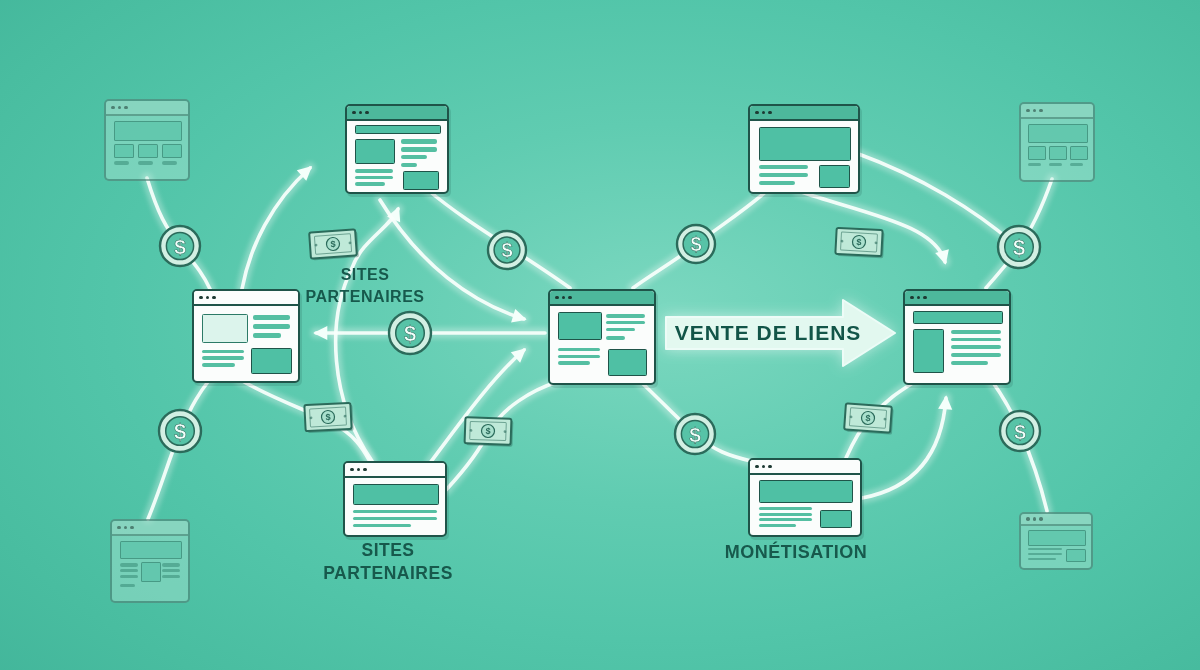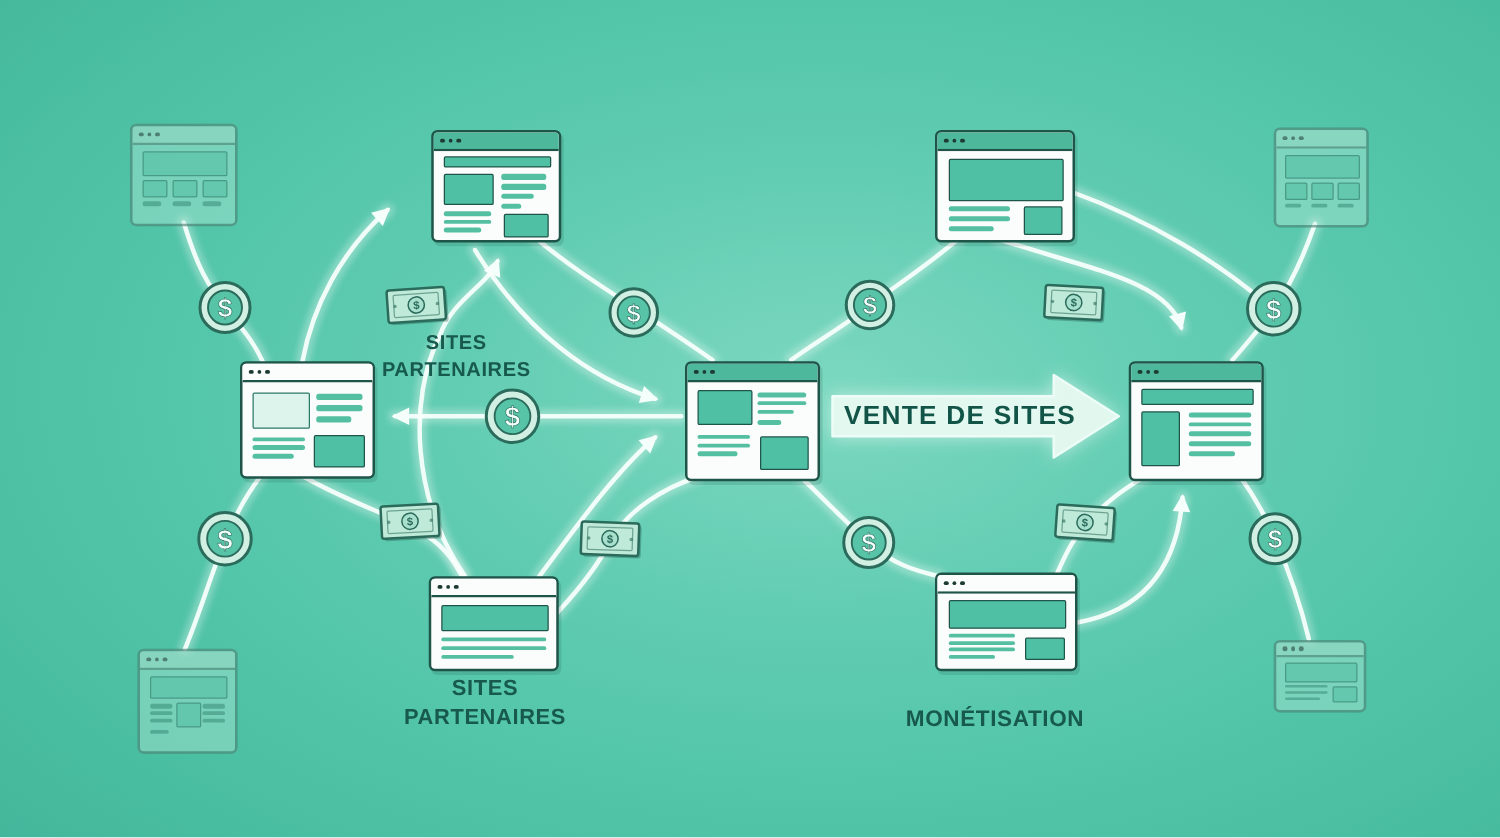--- a/index.html
+++ b/index.html
@@ -36,21 +36,21 @@
   .el-line{background:#55bfa2;border-radius:2px;}
   .faded .el-fill{background:rgba(95,198,172,0.85);border-color:rgba(31,84,73,0.4);}
   .faded .el-line{background:rgba(42,125,105,0.45);}
   
   .label{position:absolute;z-index:3;transform:translate(-50%,-50%);white-space:pre-line;
     text-align:center;color:#17594c;font-weight:700;letter-spacing:0.5px;}
   .lbl-sites-top{left:365px;top:286px;font-size:16px;line-height:22px;}
   .lbl-reseau{left:600px;top:425px;font-size:20px;line-height:24px;color:#0e5044;}
   .lbl-vente{left:768px;top:333px;font-size:21px;letter-spacing:1px;color:#125548;}
   .lbl-sites-bottom{left:388px;top:562px;font-size:17.5px;line-height:23px;}
-  .lbl-monetisation{left:796px;top:552px;font-size:18px;margin-top:23px;}
+  .lbl-monetisation{left:796px;top:552px;font-size:18px;}
 </style>
 </head>
 <body>
 
 <div id="stage">
 
   <svg id="net" width="1200" height="670" viewBox="0 0 1200 670">
     <defs>
       <marker id="arrow" viewBox="0 0 12 12" refX="9" refY="6" markerWidth="17" markerHeight="17" orient="auto" markerUnits="userSpaceOnUse">
         <path d="M1,1 L11,6 L1,11 Z" fill="#f4fffb"></path>
@@ -364,17 +364,17 @@
           <div class="el el-line" style="left: 10%; top: 52%; width: 48%; height: 6%;"></div>
           <div class="el el-line" style="left: 10%; top: 64%; width: 48%; height: 6%;"></div>
           <div class="el el-line" style="left: 10%; top: 76%; width: 40%; height: 6%;"></div>
           <div class="el el-fill" style="left: 64%; top: 54%; width: 26%; height: 28%;"></div>
         </div>
       </div>
     </div>
 
   <div class="label lbl-sites-top">SITES
 PARTENAIRES</div>
-  <div class="label lbl-vente">VENTE DE SITES</div>
+  <div class="label lbl-vente">VENTE DE LIENS</div>
   <div class="label lbl-sites-bottom">SITES
 PARTENAIRES</div>
   <div class="label lbl-monetisation">MONÉTISATION</div>
 </div>
 
 </body></html>

